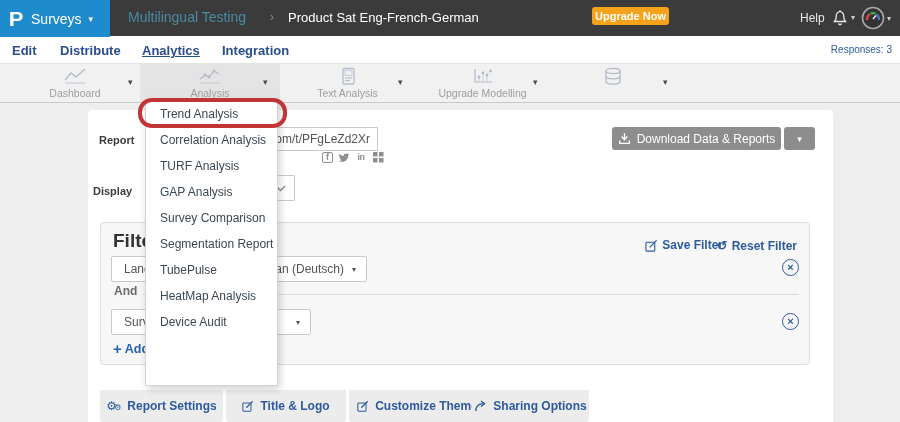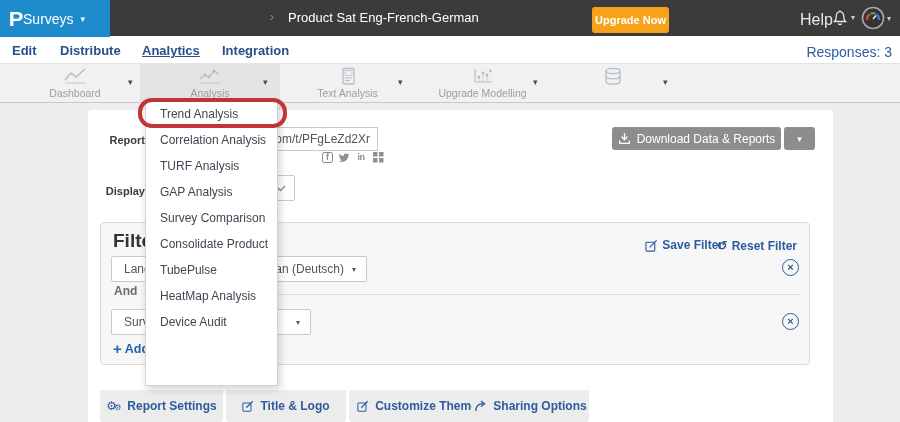--- a/index.html
+++ b/index.html
@@ -4,53 +4,53 @@
 <style>
   * { margin:0; padding:0; box-sizing:border-box; }
   html,body { width:900px; height:422px; }
   body { font-family:"Liberation Sans","DejaVu Sans",sans-serif; position:relative; background:#eeeeee; overflow:hidden; }
   .abs { position:absolute; }
 
   
   .header { left:0; top:0; width:900px; height:36px; background:#3b3b3b; z-index:20; }
   .logo-block { left:0; top:0; width:110px; height:37px; background:#1e8bcd; display:flex; align-items:center; cursor:pointer; }
   .logo-p { margin-left:9px; color:#fff; font-size:21px; font-weight:700; transform:scaleX(1.05); }
-  .surveys-label { margin-left:0; color:#fff; font-size:14px; }
+  .surveys-label { margin-left:8px; color:#fff; font-size:14px; }
   .caret { font-size:9px; color:#fff; }
   .surveys-caret { margin-left:7px; }
   .bc-folder { left:128px; top:9px; font-size:14px; color:#4a8ba3; cursor:pointer; }
   .bc-sep { left:270px; top:10px; font-size:12px; color:#8b8b8b; }
   .bc-name { left:288px; top:10px; font-size:13px; color:#ffffff; font-weight:500; }
-  .upgrade-btn { left:592px; top:7px; width:77px; height:26px; background:#f6a31b; border:none; border-radius:3px; color:#fff; font-size:11px; font-weight:700; cursor:pointer; font-family:inherit; }
+  .upgrade-btn { left:592px; top:7px; width:77px; height:18px; background:#f6a31b; border:none; border-radius:3px; color:#fff; font-size:11px; font-weight:700; cursor:pointer; font-family:inherit; }
   .search-box { left:673px; top:7px; width:117px; height:23px; background:#fff; border-radius:2px; display:flex; align-items:center; padding:0 6px; }
   .search-box input { border:none; outline:none; width:88px; font-size:12px; color:#555; margin-left:5px; font-family:inherit; background:transparent; }
-  .help-link { left:800px; top:11px; font-size:16px; color:#e8e8e8; cursor:pointer; }
+  .help-link { left:800px; top:11px; font-size:12px; color:#e8e8e8; cursor:pointer; }
   .bell-wrap { left:831px; top:7px; display:flex; align-items:center; cursor:pointer; }
   .bell-caret { color:#cfcfcf; margin-left:2px; font-size:8px; }
   .avatar-wrap { left:861px; top:6px; display:flex; align-items:center; cursor:pointer; }
   .avatar-caret { color:#cfcfcf; margin-left:2px; font-size:8px; }
 
   
   .nav { left:0; top:36px; width:900px; height:27px; background:#ffffff; }
   .nav-item { position:absolute; top:7px; font-size:13px; font-weight:700; color:#2a4d8c; cursor:pointer; }
   .nav-item.active { text-decoration:underline;text-align:right; }
-  .responses { position:absolute; top:8px; right:8px; font-size:14px; font-weight:400; color:#2d5b9e; }
+  .responses { position:absolute; top:8px; right:8px; font-size:10px; font-weight:400; color:#2d5b9e; }
 
   
   .toolbar { left:0; top:63px; width:900px; height:40px; background:#f1f1f1; border-top:1px solid #e4e4e4; border-bottom:1px solid #c9c9c9; }
   .tool-btn { position:absolute; top:0; height:38px; cursor:pointer; }
   .tool-btn.active { background:#e4e4e4; }
   .tool-icon { position:absolute; top:3px; left:50%; transform:translateX(-50%); }
   .tool-label { position:absolute; bottom:3px; width:100%; text-align:center; font-size:10.5px; color:#9e9e9e; }
   .tool-caret { position:absolute; top:13px; color:#4a4a4a; font-size:9px; cursor:pointer; }
 
   
   .card { left:88px; top:110px; width:745px; height:312px; background:#ffffff; border-radius:4px 4px 0 0; }
 
-  .field-label { position:absolute; font-size:11px; font-weight:700; color:#3c3c3c; text-align:right; }
+  .field-label { position:absolute; font-size:11px; font-weight:700; color:#3c3c3c; }
   .url-input { left:152px; top:127px; width:226px; height:24px; border:1px solid #c9c9c9; background:#fff; font-size:12px; color:#555; text-align:right; padding:0 7px; outline:none; font-family:inherit; }
   .socials { left:322px; top:151px; display:flex; align-items:center; gap:5px; }
   .soc { width:12px; height:12px; display:flex; align-items:center; justify-content:center; color:#8f8f8f; font-size:10px; font-weight:700; cursor:pointer; }
   .soc-f { border:1px solid #8f8f8f; border-radius:2px; width:11px; height:11px; font-size:9px; }
   .soc-in { font-size:9px; letter-spacing:-0.5px; }
   .dl-btn { left:612px; top:127px; width:169px; height:23px; background:#8d8d8d; border:none; border-radius:3px; color:#fff; font-size:12px; display:flex; align-items:center; justify-content:center; gap:6px; cursor:pointer; font-family:inherit; }
   .dl-caret { left:784px; top:127px; width:31px; height:23px; background:#8d8d8d; border:none; border-radius:3px; color:#fff; font-size:9px; cursor:pointer; }
   .display-select { left:152px; top:175px; width:143px; height:26px; background:#fff; border:1px solid #c9c9c9; border-radius:2px; cursor:pointer; }
   .display-chev { position:absolute; right:8px; top:9px; }
 
@@ -84,20 +84,21 @@
 </style>
 </head>
 <body>
 
 <div class="abs header">
   <div class="abs logo-block">
     <span class="logo-p">P</span>
     <span class="surveys-label">Surveys</span>
     <span class="caret surveys-caret">▾</span>
   </div>
+  <span class="abs bc-folder">Multilingual Testing</span>
   <span class="abs bc-sep">›</span>
   <span class="abs bc-name">Product Sat Eng-French-German</span>
   <button class="abs upgrade-btn">Upgrade Now</button>
   <span class="abs help-link">Help</span>
   <div class="abs bell-wrap">
     <span>
       <svg width="18" height="20" viewBox="0 0 18 20">
           <path d="M3.5 14.5h11c-1.1-1.1-1.7-2.3-1.7-4.6 0-3.2-1.4-5.3-3.8-5.3s-3.8 2.1-3.8 5.3c0 2.3-.6 3.5-1.7 4.6z" fill="none" stroke="#e8e8e8" stroke-width="1.3"></path>
           <path d="M7.5 16.5c.3.8.8 1.2 1.5 1.2s1.2-.4 1.5-1.2" fill="none" stroke="#e8e8e8" stroke-width="1.3"></path>
           <line x1="9" y1="3.2" x2="9" y2="4.6" stroke="#e8e8e8" stroke-width="1.3"></line>
@@ -309,18 +310,18 @@
   </span>
   <span>Sharing Options</span>
 </div>
 
 <ul class="abs dropdown">
   <li>Trend Analysis</li>
   <li>Correlation Analysis</li>
   <li>TURF Analysis</li>
   <li>GAP Analysis</li>
   <li>Survey Comparison</li>
-  <li>Consolidate Product</li>
+  <li>Segmentation Report</li>
   <li>TubePulse</li>
   <li>HeatMap Analysis</li>
   <li>Device Audit</li>
 </ul>
 <div class="abs red-annotation"></div>
 
 </body></html>

